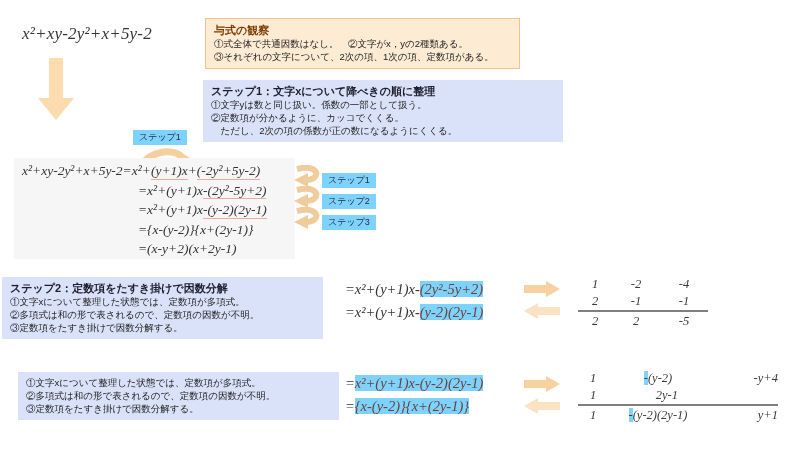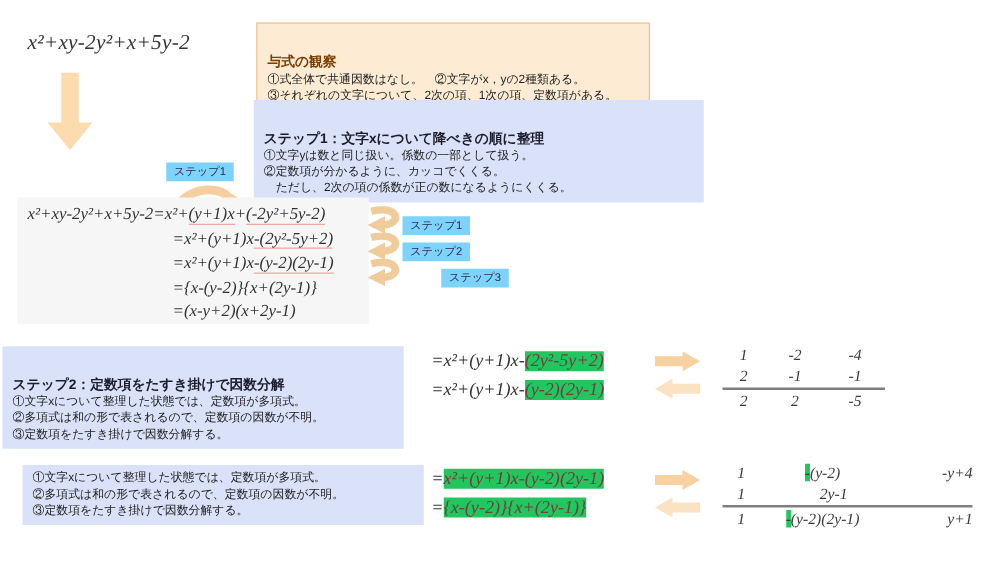--- a/index.html
+++ b/index.html
@@ -9,35 +9,35 @@
 
   
   .math{font-family:"Liberation Serif","DejaVu Serif",serif;font-style:italic;color:#333;}
 
   .given-expr{left:22px;top:24px;font-size:17px;letter-spacing:.2px;}
 
   
   .note-box{padding:4px 8px 5px 8px;box-sizing:border-box;}
   .obs-box{left:205px;top:18px;width:315px;background:#fdebd3;border:1px solid #f2c48d;}
   .blue-box{background:#d9e2f8;}
-  .box-title{font-weight:bold;font-size:11px;color:#1d1d2e;line-height:14px;margin-top:20px;}
+  .box-title{font-weight:bold;font-size:11px;color:#1d1d2e;line-height:14px;}
   .obs-box .box-title{color:#7b3c00;}
   .box-line{font-size:9.5px;color:#222;line-height:13px;}
   .step1-box{left:203px;top:80px;width:360px;}
   .step2-box{left:2px;top:277px;width:321px;}
   .step3-box{left:18px;top:372px;width:321px;}
 
   .mini-label{background:#7dd3fc;color:#2c2c44;font-size:9px;padding:2px 6px;line-height:11px;white-space:nowrap;}
 
   
   .eq-bg{left:14px;top:158px;width:281px;height:101px;background:#f6f6f6;}
   .derivation{left:22px;top:161px;font-size:13.5px;line-height:19.5px;white-space:nowrap;}
   .derivation .indent{margin-left:116px;}
   .u{border-bottom:1.5px solid #f0a8a0;padding-bottom:.5px;}
-  .hl{background:#22c55e;}
+  .hl{background:#7dd3fc;}
   .eq .hl{color:#6e4040;}
 
   .step-eqs{font-size:14.5px;line-height:22.5px;white-space:nowrap;}
   .step2-eqs{left:345px;top:278px;}
   .step3-eqs{left:345px;top:372px;}
 
   
   .xtable{font-family:"Liberation Serif","DejaVu Serif",serif;font-style:italic;
           font-size:12.5px;color:#3a3a3a;}
   .trow{display:flex;height:17px;align-items:center;}
@@ -97,21 +97,21 @@
     <path d="M5 4 C27 -2 31 15 13 15" stroke="#f0cc9c" stroke-width="6" fill="none"></path>
     <polygon points="16,8 16,22 2,15" fill="#f0cc9c"></polygon>
   </svg>
   <svg width="30" height="22" viewBox="0 0 30 22" style="margin-top:-1px;">
     <path d="M5 4 C27 -2 31 15 13 15" stroke="#f0cc9c" stroke-width="6" fill="none"></path>
     <polygon points="16,8 16,22 2,15" fill="#f0cc9c"></polygon>
   </svg>
 </div>
 <div class="abs mini-label" style="left:322px;top:173px;">ステップ1</div>
 <div class="abs mini-label" style="left:322px;top:194px;">ステップ2</div>
-<div class="abs mini-label" style="left:322px;top:215px;margin-left:31px;">ステップ3</div>
+<div class="abs mini-label" style="left:322px;top:215px;">ステップ3</div>
 
 <div class="abs note-box blue-box step2-box">
   <div class="box-title">ステップ2：定数項をたすき掛けで因数分解</div>
   <div class="box-line">①文字xについて整理した状態では、定数項が多項式。</div>
   <div class="box-line">②多項式は和の形で表されるので、定数項の因数が不明。</div>
   <div class="box-line">③定数項をたすき掛けで因数分解する。</div>
 </div>
 
 <div class="abs math eq step-eqs step2-eqs" id="step2-eqs">
     <div><span>=x²+(y+1)x-</span><span class="hl">(2y²-5y+2)</span></div>

